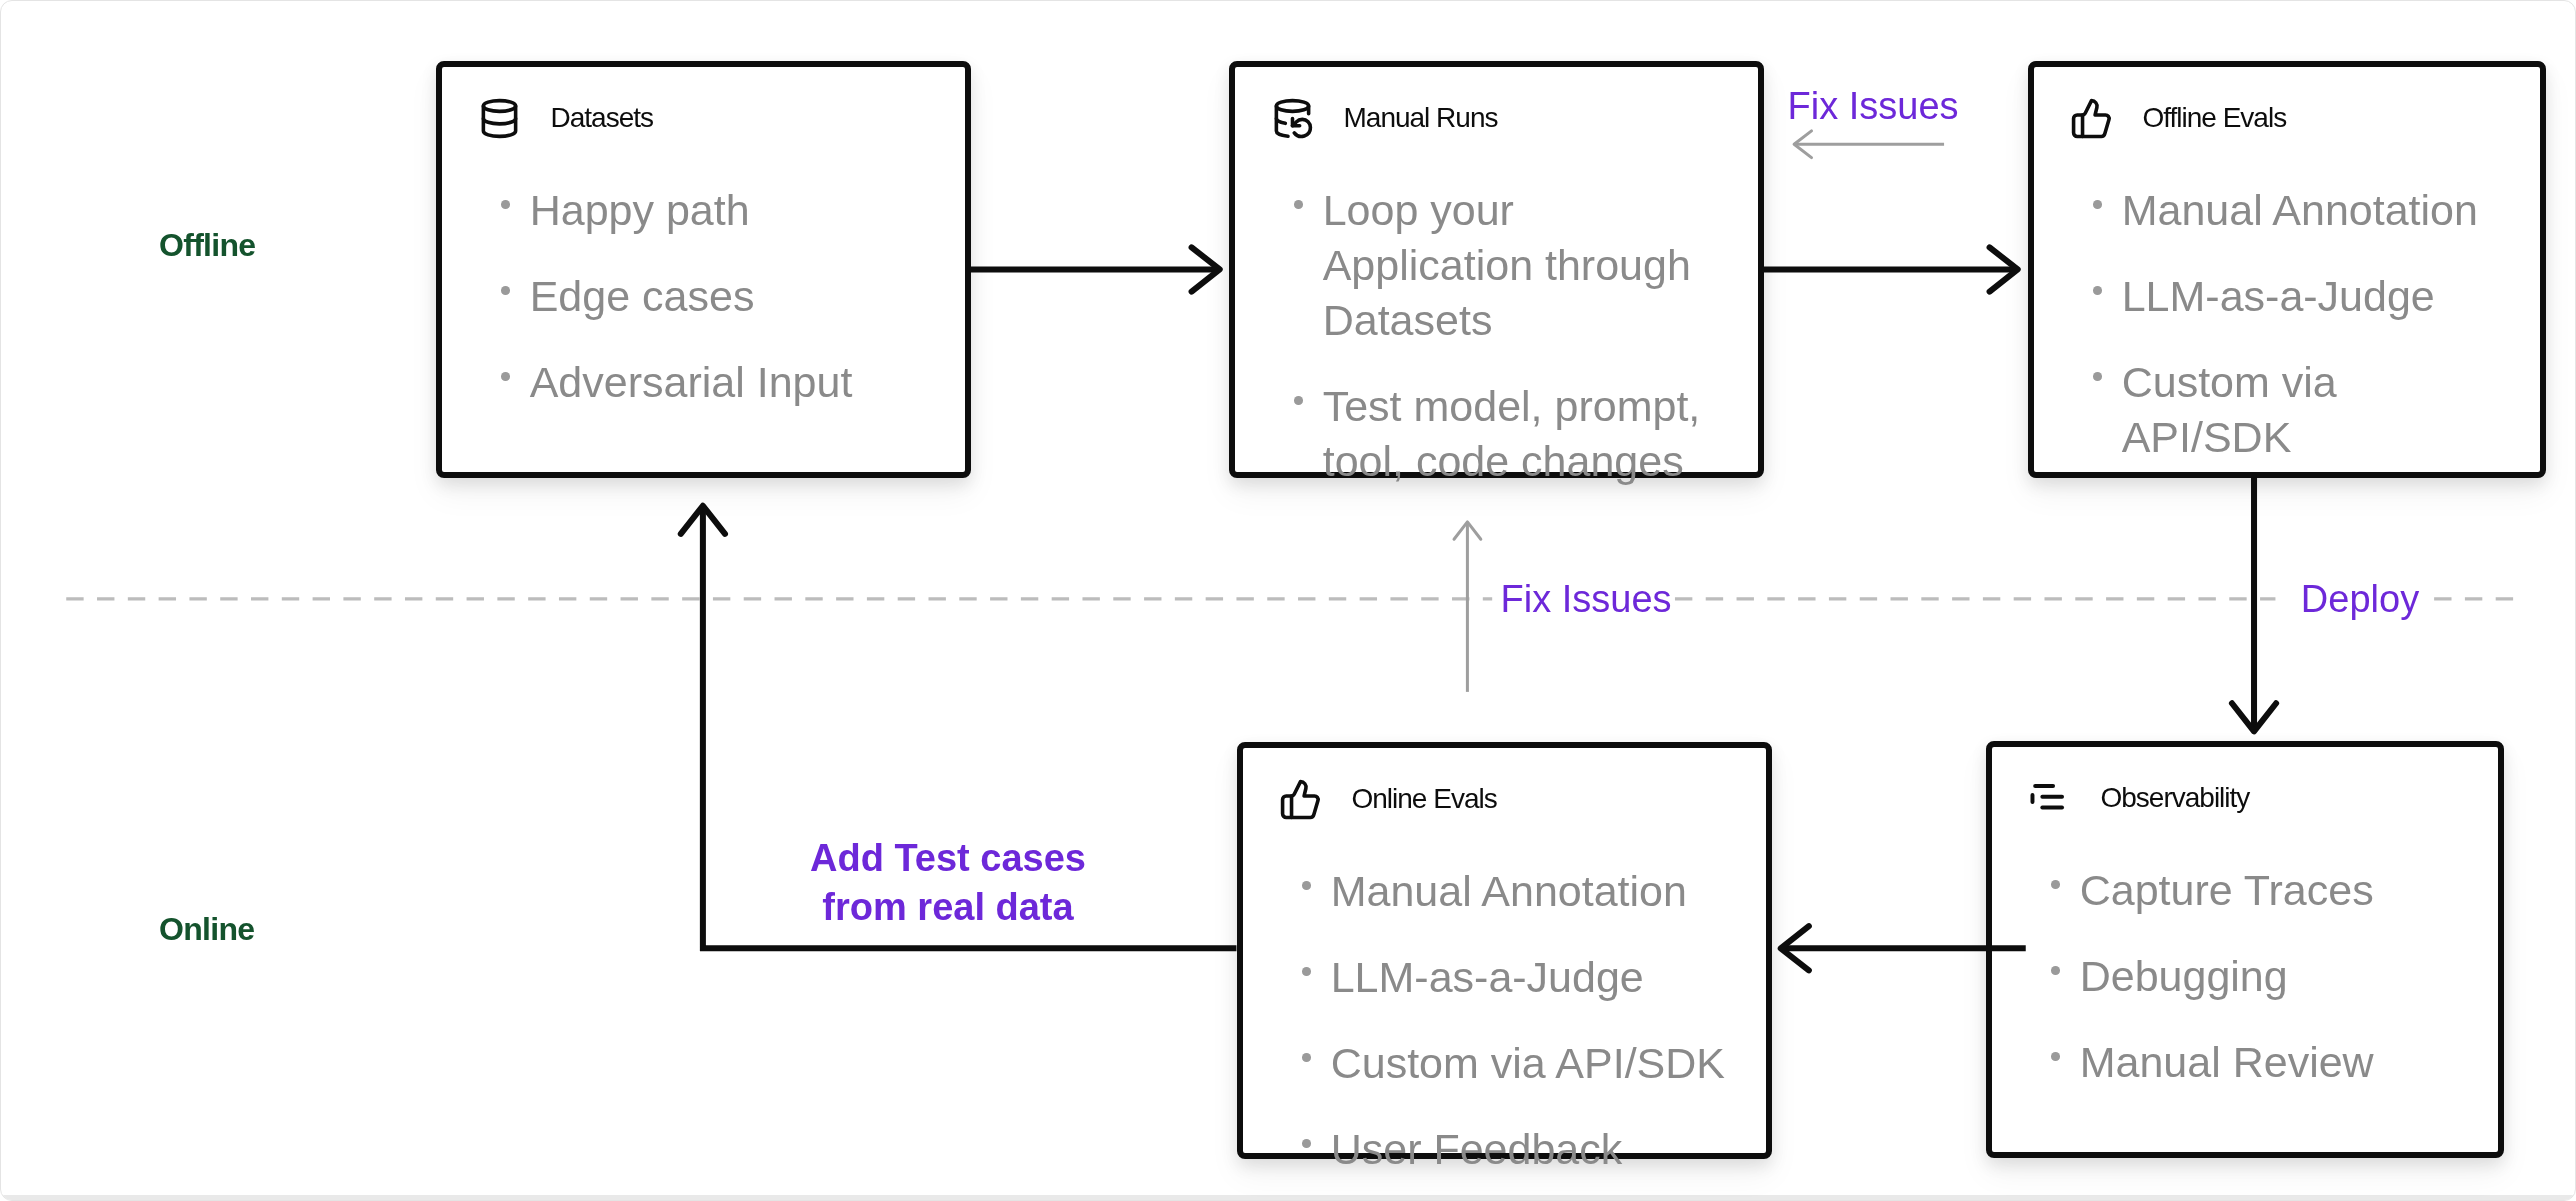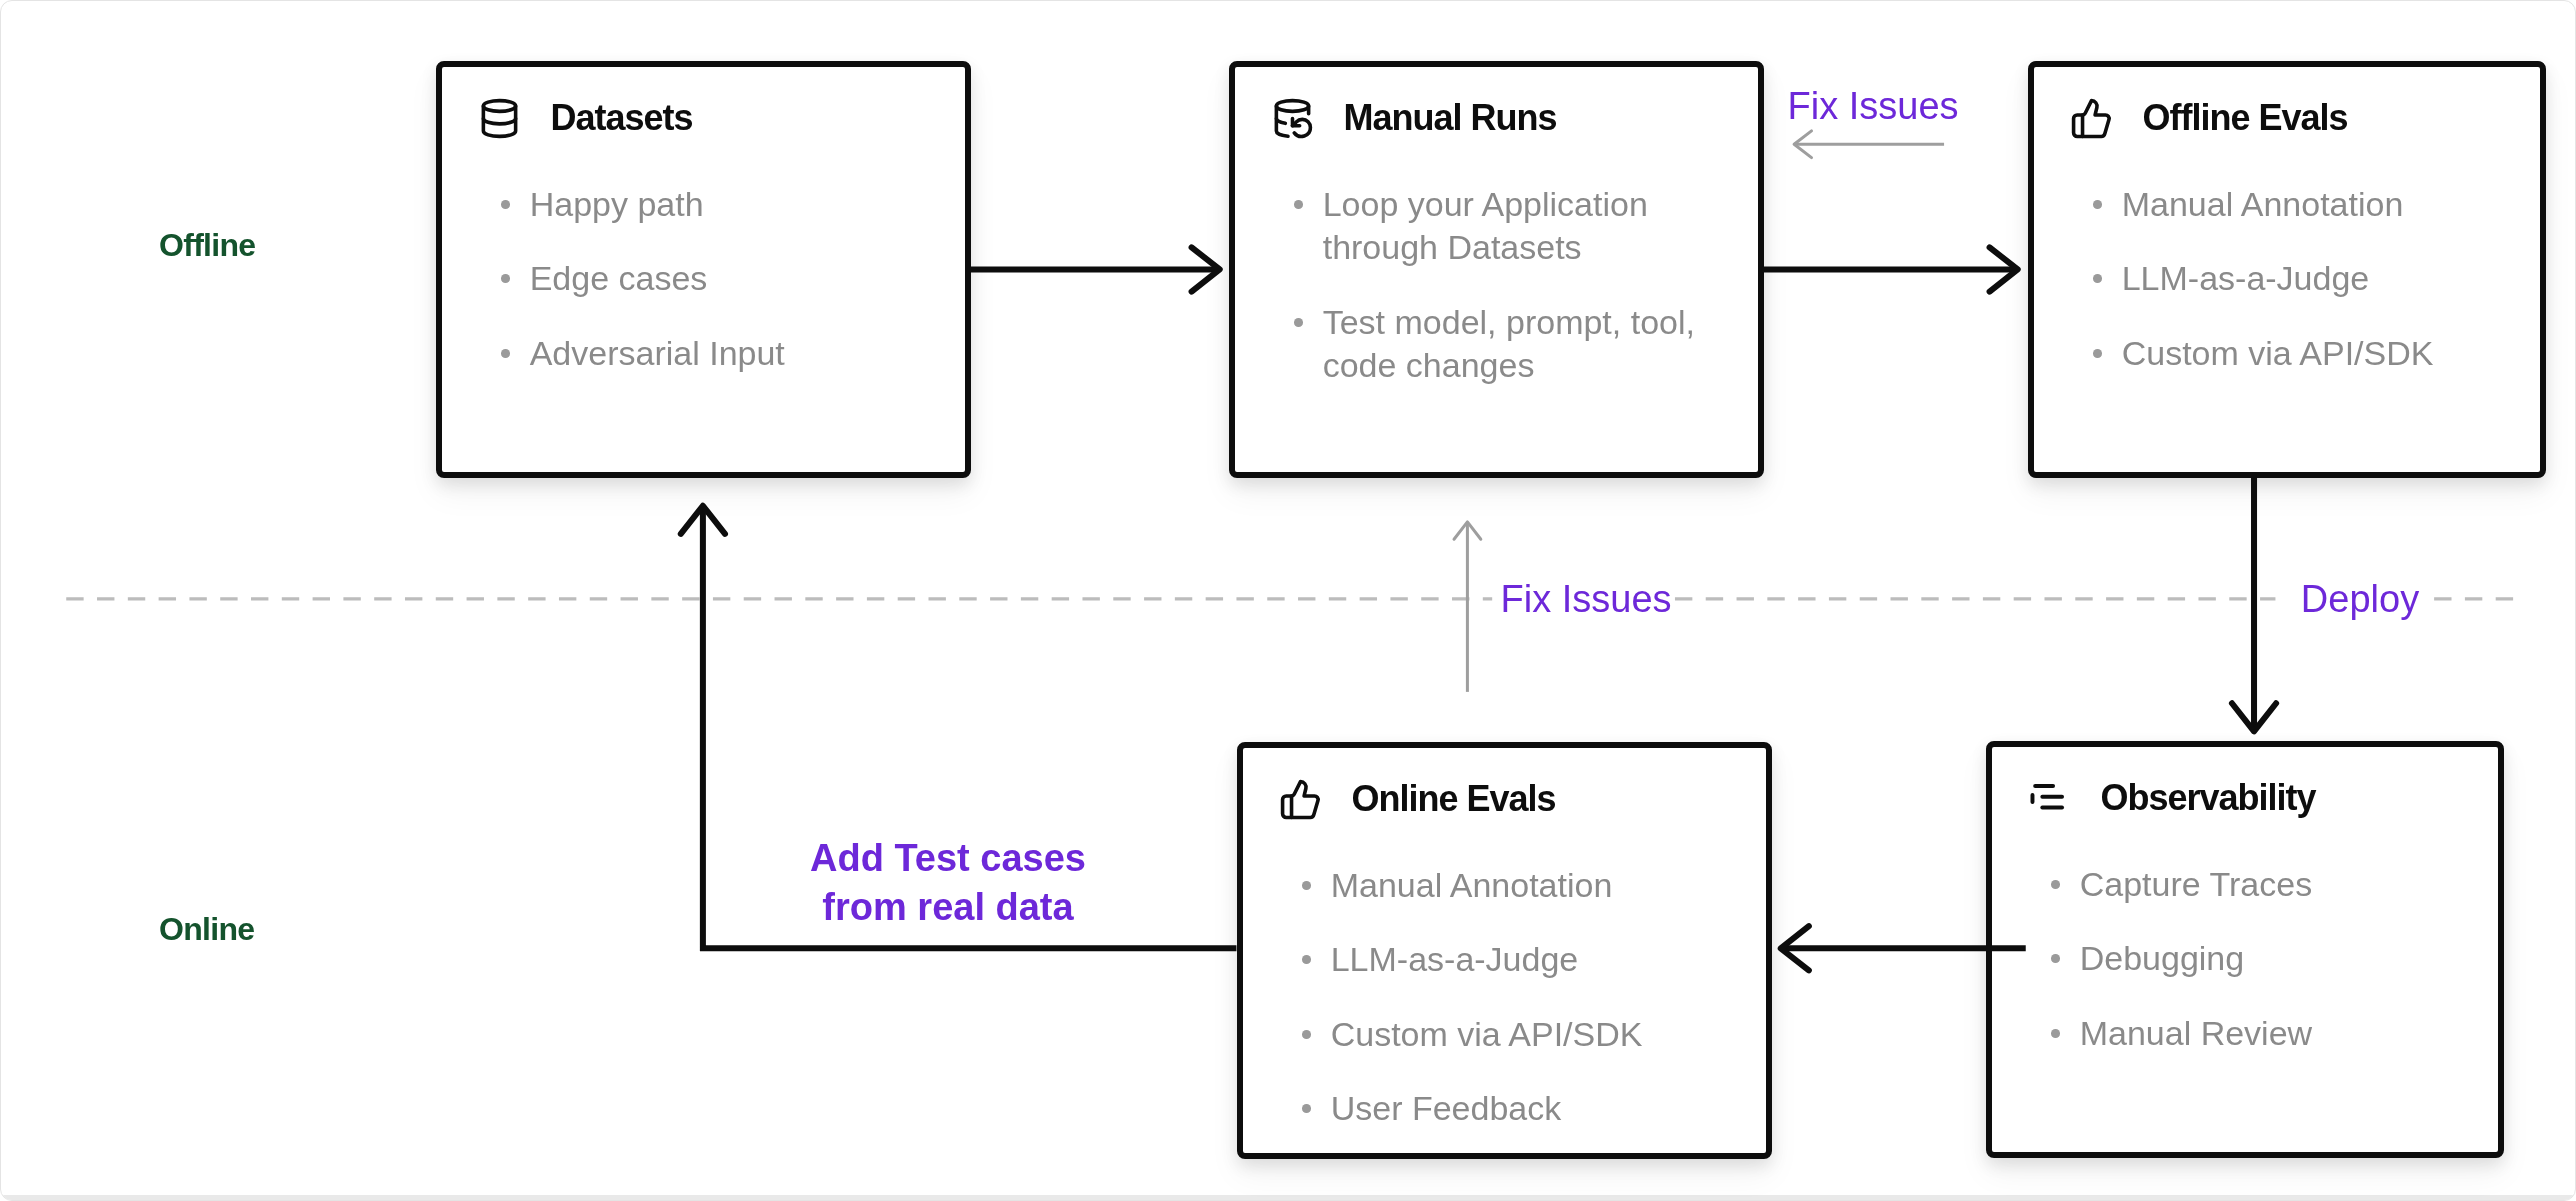--- a/index.html
+++ b/index.html
@@ -38,37 +38,37 @@
     box-shadow: 0 6.7px 16px rgba(0,0,0,0.10), 0 16px 32px rgba(0,0,0,0.05);
     z-index: 2;
   }
   .box-header {
     display: flex;
     align-items: center;
     gap: 29.5px;
   }
   .box-icon svg { width: 43px; height: 43px; display: block; }
   .box-title {
-    font-size: 36px;
-    font-weight: 700;
+    font-size: 28px;
+    font-weight: 400;
     color: #0d0d0d;
     letter-spacing: -1px;
     line-height: 1.15;
   }
   .bullets {
     margin: 43px 0 0 23px;
     display: flex;
     flex-direction: column;
     gap: 31px;
   }
   .bullet {
     display: flex;
     align-items: flex-start;
     gap: 20px;
-    font-size: 34px;
+    font-size: 43px;
     line-height: 1.28;
     color: #8a8a8a;
   }
   .bullet .dot {
     flex: none;
     width: 8.7px;
     height: 8.7px;
     border-radius: 50%;
     background: #9a9a9a;
     margin-top: 17.4px;

